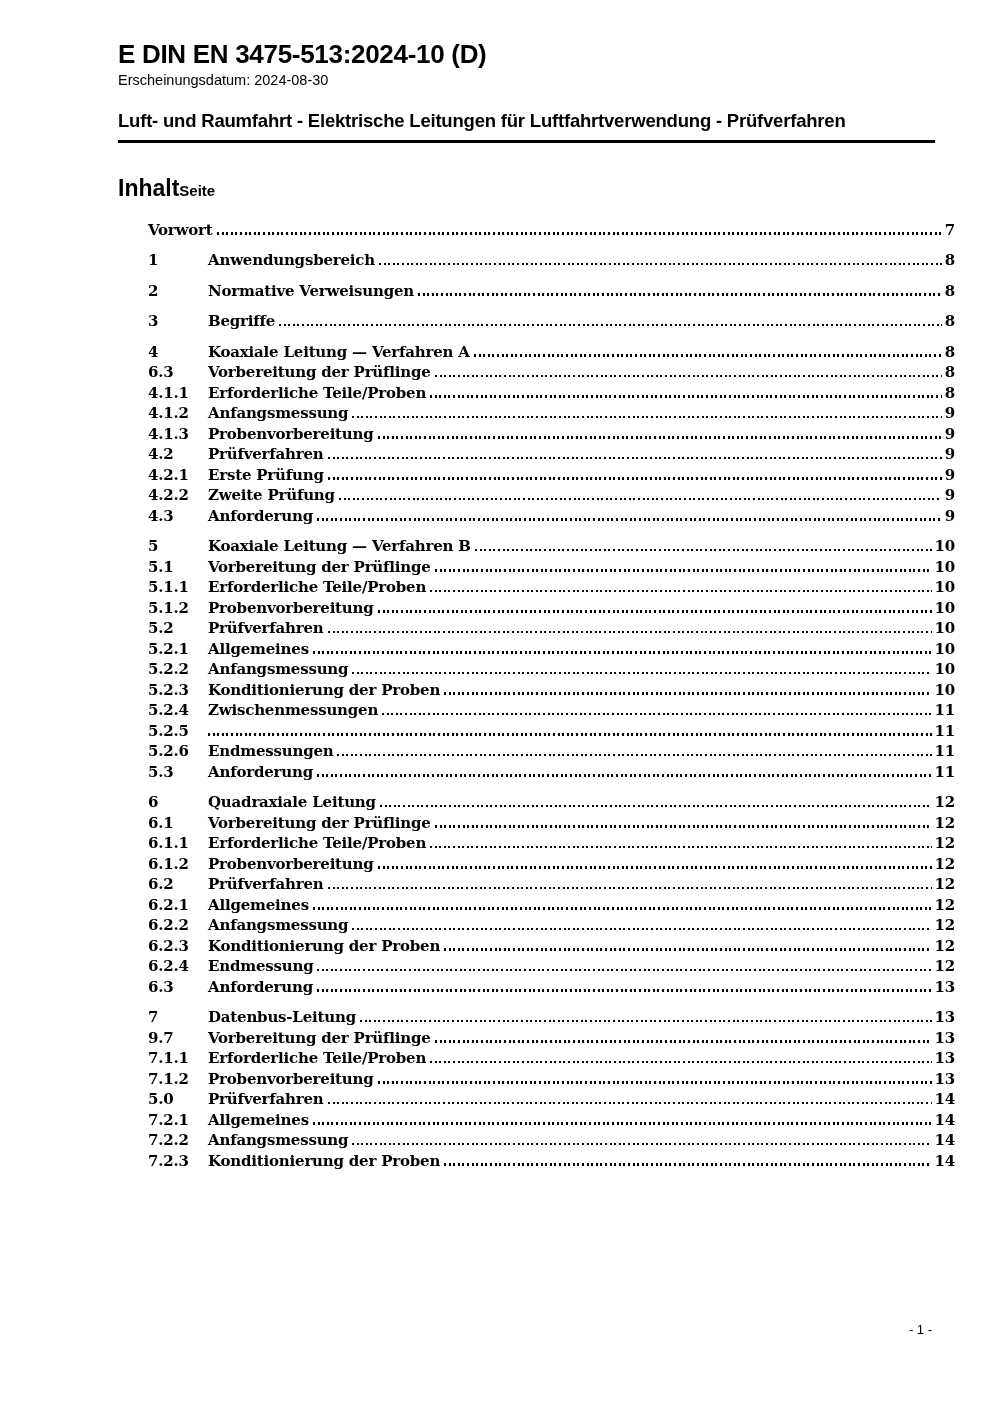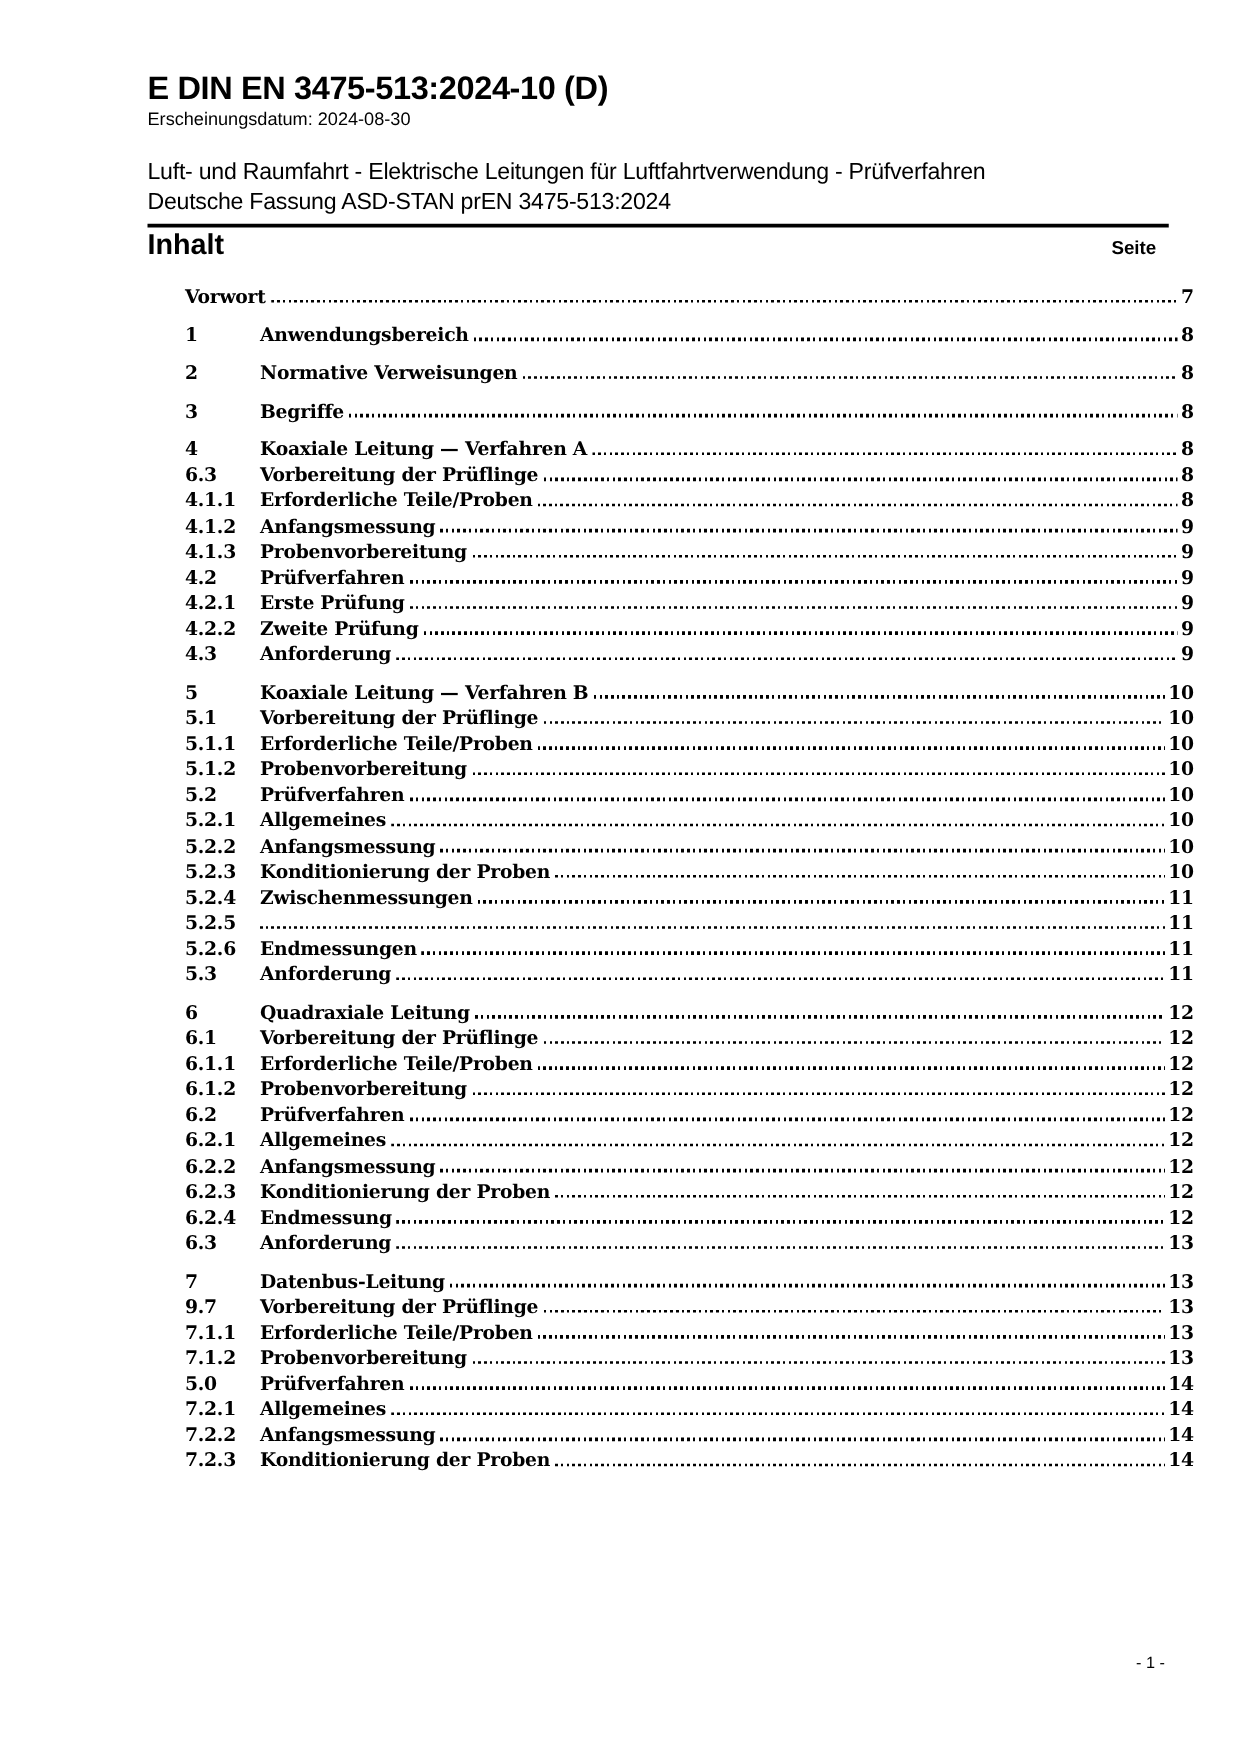--- a/index.html
+++ b/index.html
@@ -13,49 +13,49 @@
   }
   .page {
     position: absolute; inset: 0;
     padding-left: 118px;
     padding-right: 57px; 
     box-sizing: border-box;
   }
   
   .doc-number {
     margin: 0;
-    padding-top: 56px;
+    padding-top: 40px;
     font-size: 26px;
     line-height: 28px;
     font-weight: bold;
     letter-spacing: -0.3px;
   }
   .pub-date {
     margin-top: 3px;
     font-size: 14.5px;
     line-height: 18px;
   }
   .doc-title {
     margin-top: 20px;
     font-size: 18.5px;
     line-height: 23.5px;
-    font-weight: normal;
+    font-weight: bold;
     letter-spacing: -0.2px;
   }
   .rule {
     margin-top: 7px;
     height: 3px;
     background: #000;
     width: 817px; 
   }
   
   .toc-heading-row {
+    margin-top: 32px;
     width: 807px; 
     display: flex;
-    justify-content: space-between;
     align-items: baseline;
   }
   .toc-heading {
     margin: 0;
     font-size: 23px;
     line-height: 26px;
     font-weight: bold;
   }
   .seite-label {
     font-size: 15px;
@@ -111,21 +111,20 @@
 </head>
 <body>
 
 <div class="page">
 
   <header>
     <h1 class="doc-number">E DIN EN 3475-513:2024-10 (D)</h1>
     <div class="pub-date">Erscheinungsdatum: 2024-08-30</div>
     <div class="doc-title">
       <div>Luft- und Raumfahrt - Elektrische Leitungen für Luftfahrtverwendung - Prüfverfahren</div>
-      <div>Deutsche Fassung ASD-STAN prEN 3475-513:2024</div>
     </div>
     <div class="rule"></div>
   </header>
 
   <div class="toc-heading-row">
     <h2 class="toc-heading">Inhalt</h2>
     <span class="seite-label">Seite</span>
   </div>
 
   <nav class="toc">

